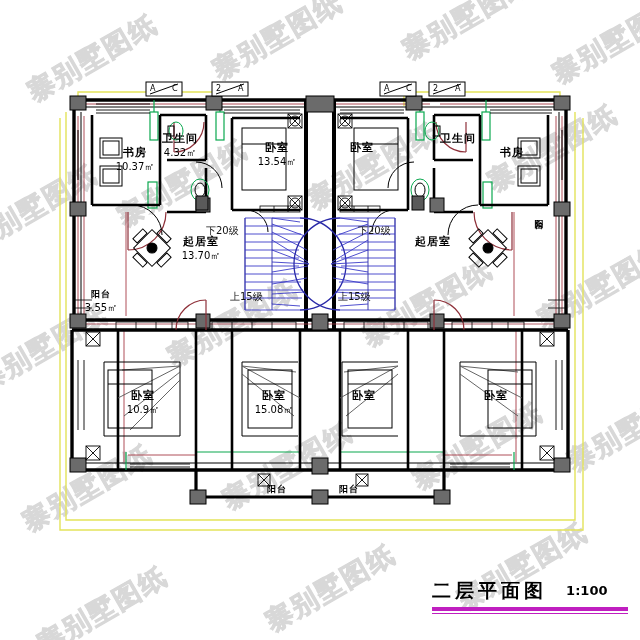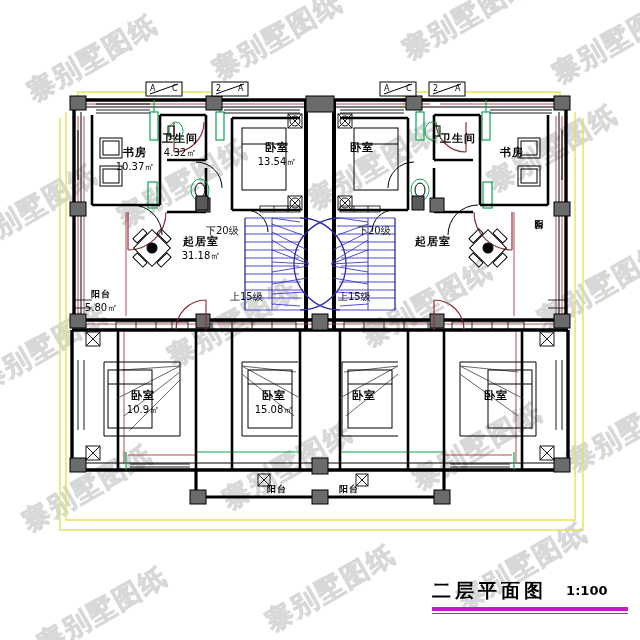--- a/index.html
+++ b/index.html
@@ -506,31 +506,31 @@
       <div class="rarea"></div>
     </div>
 
     <div class="lbl ctr" style="left:512px;top:145px;">
       <div class="rname">书房</div>
       <div class="rarea"></div>
     </div>
 
     <div class="lbl ctr" style="left:201px;top:234px;">
       <div class="rname">起居室</div>
-      <div class="rarea">31.18㎡</div>
+      <div class="rarea">13.70㎡</div>
     </div>
 
     <div class="lbl ctr" style="left:433px;top:234px;">
       <div class="rname">起居室</div>
       <div class="rarea"></div>
     </div>
 
     <div class="lbl ctr" style="left:101px;top:288px;">
       <div class="rname" style="font-size:9px;">阳台</div>
-      <div class="rarea">5.80㎡</div>
+      <div class="rarea">3.55㎡</div>
     </div>
 
     <div class="lbl ctr" style="left:143px;top:388px;">
       <div class="rname">卧室</div>
       <div class="rarea">10.9㎡</div>
     </div>
 
     <div class="lbl ctr" style="left:274px;top:388px;">
       <div class="rname">卧室</div>
       <div class="rarea">15.08㎡</div>

